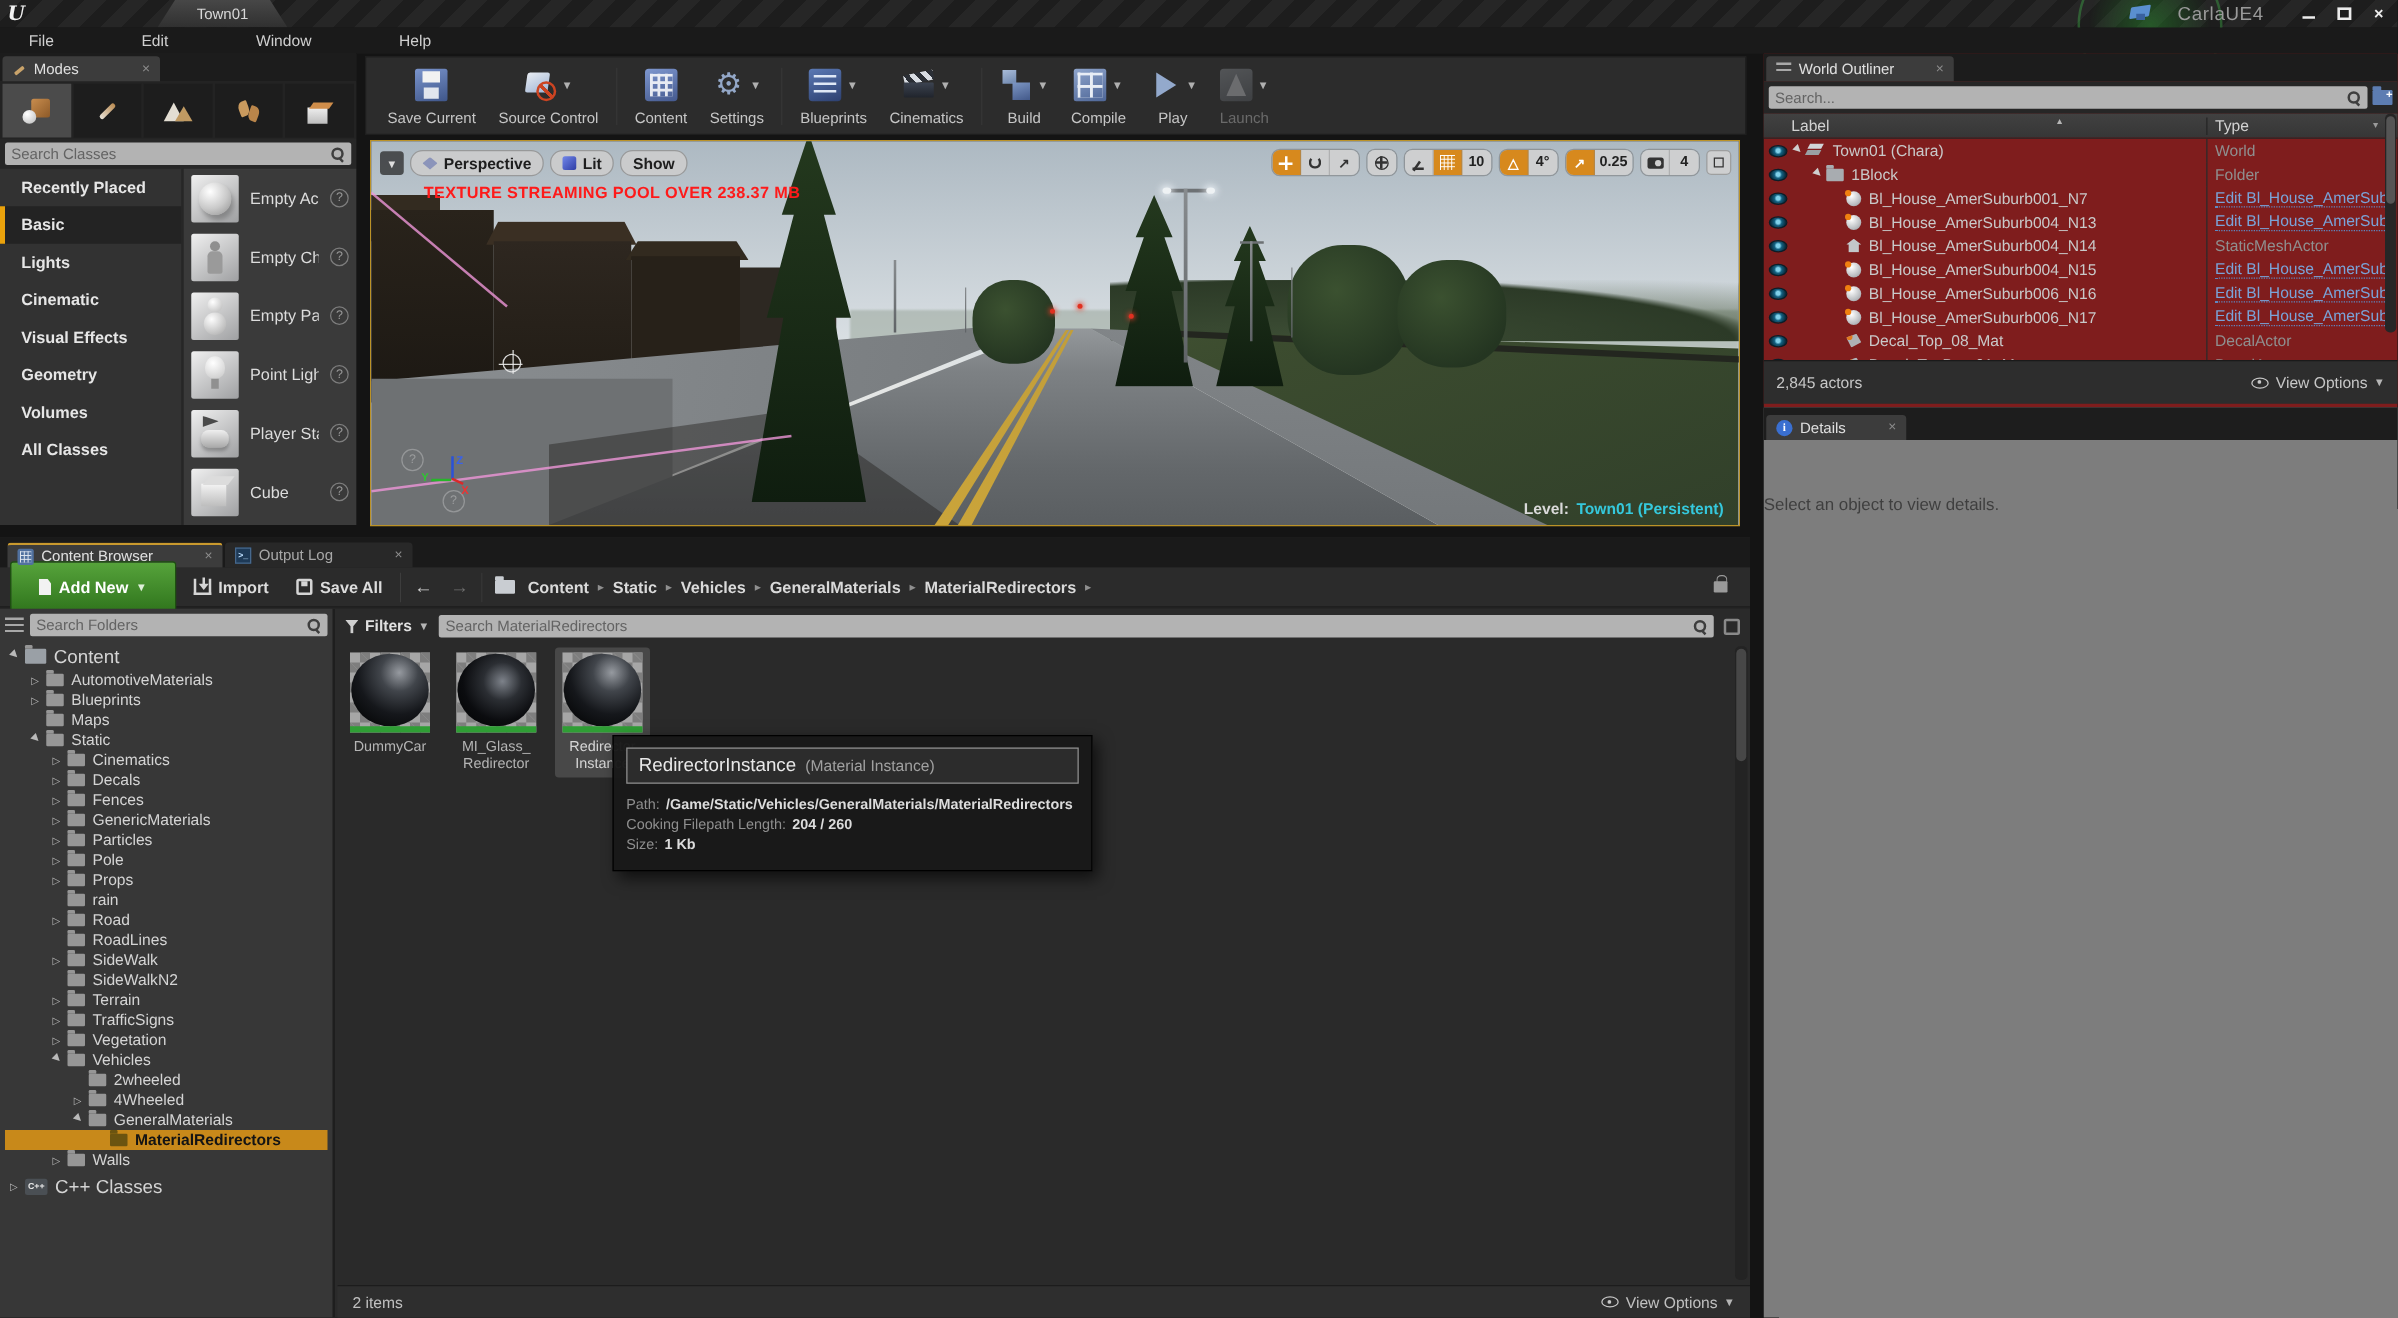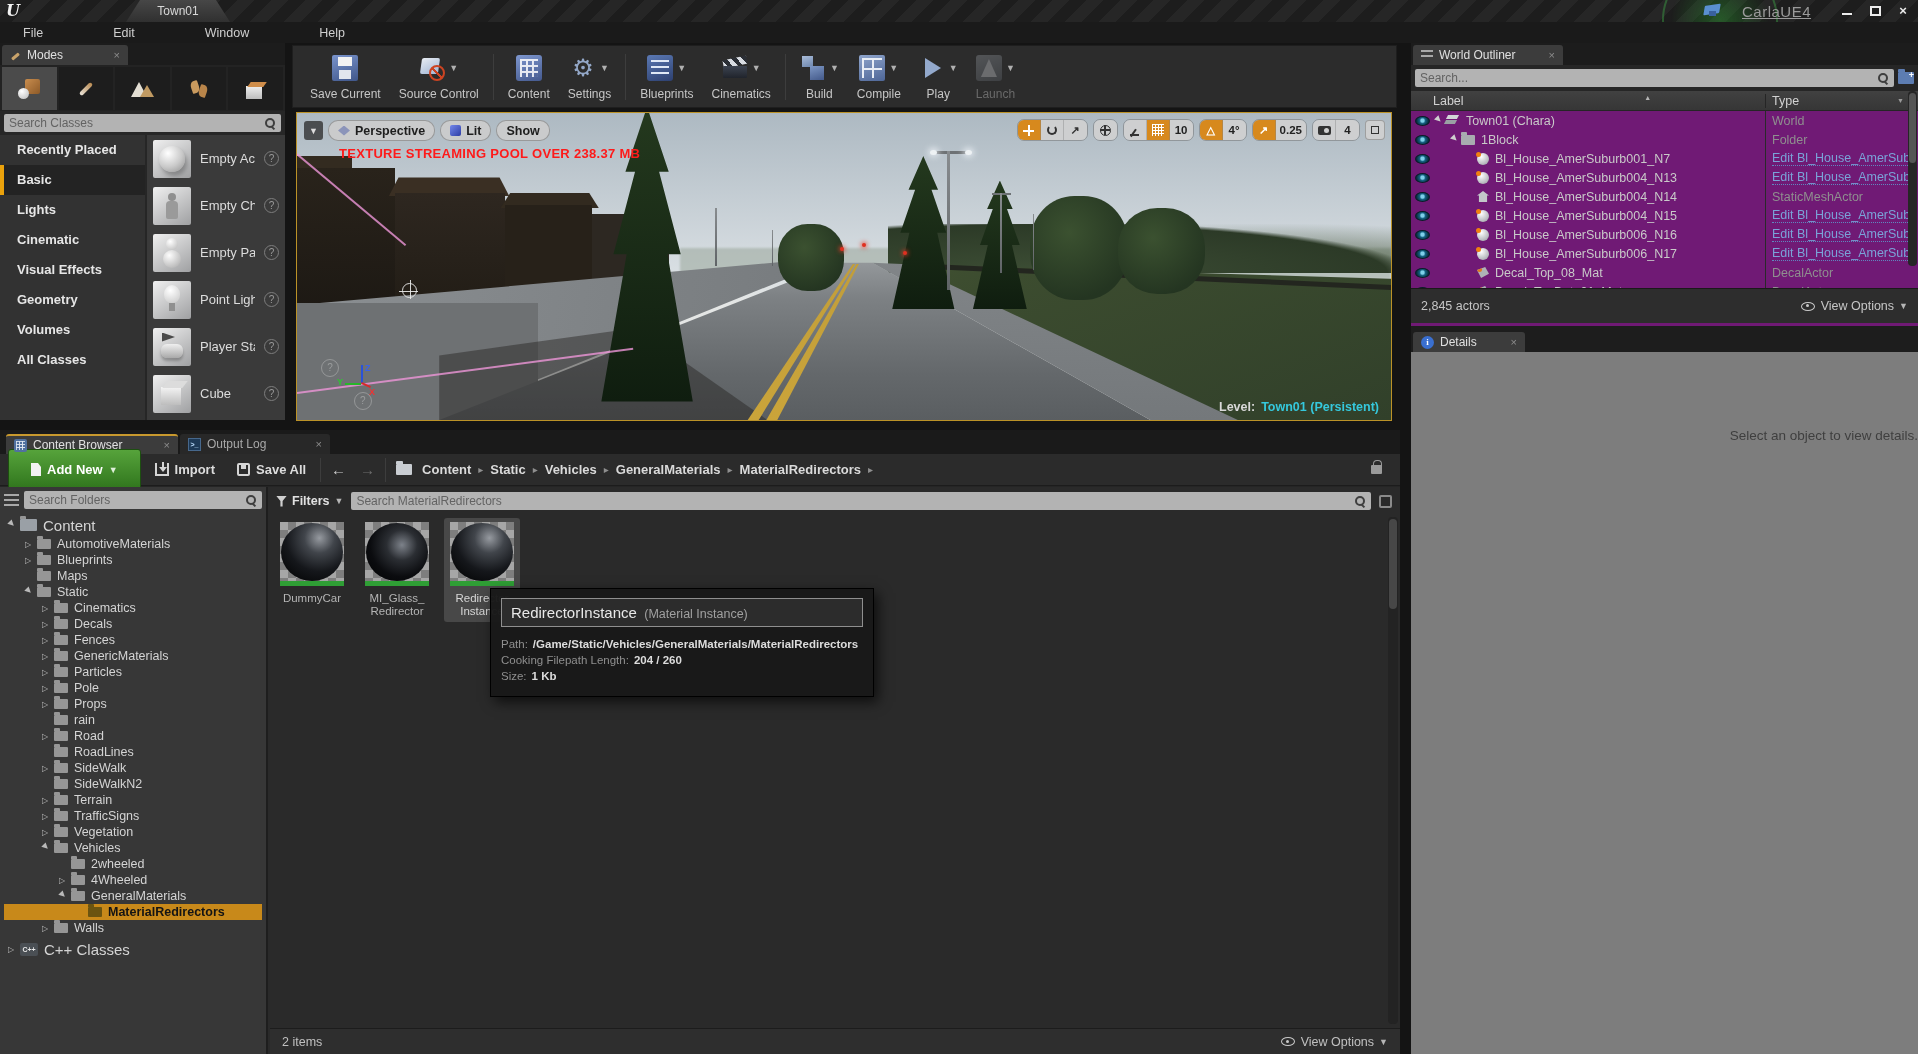--- a/index.html
+++ b/index.html
@@ -10,21 +10,21 @@
     background:repeating-linear-gradient(135deg,#262626 0 12px,#1d1d1d 12px 24px); }
   #ue-logo { position:absolute; left:6px; top:1px; color:#f2f2f2; font-family:"DejaVu Serif",serif;
     font-size:16px; font-weight:bold; font-style:italic; }
   #doc-tab { position:absolute; left:126px; top:0; width:104px; height:22px; background:linear-gradient(#474747,#303030);
     clip-path:polygon(14px 0,calc(100% - 14px) 0,100% 100%,0 100%); color:#d8d8d8; text-align:center; line-height:22px; }
   #glow { position:absolute; left:1662px; top:-38px; width:116px; height:116px; border-radius:50%;
     background:radial-gradient(circle,rgba(40,150,45,.45),rgba(40,150,45,0) 62%); border:2px solid rgba(70,200,80,.35); }
   #cap { position:absolute; left:1704px; top:4px; width:18px; height:12px; }
   #cap::before { content:""; position:absolute; left:0; top:1px; width:16px; height:9px; background:#5a8fd0; transform:rotate(-8deg) skewX(-18deg); border-radius:1px; }
   #cap::after { content:""; position:absolute; left:5px; top:7px; width:7px; height:5px; background:#39619e; }
-  #app-name { position:absolute; left:1742px; top:3px; font-size:15px; color:#9a9a9a; letter-spacing:.5px;text-decoration:underline; }
+  #app-name { position:absolute; left:1742px; top:3px; font-size:15px; color:#9a9a9a; letter-spacing:.5px; }
   .winbtn { position:absolute; top:2px; width:28px; height:17px; display:flex; align-items:center; justify-content:center; }
   #btn-min span { width:10px; height:2px; background:#ececec; margin-top:6px; }
   #btn-restore span { position:relative; width:11px; height:10px; }
   #btn-restore span::before { content:""; position:absolute; right:0; top:0; width:7px; height:6px; border:2px solid #ececec; }
   #btn-restore span::after { content:""; position:absolute; left:0; bottom:0; width:7px; height:6px; border:2px solid #ececec; background:#1d1d1d; }
   #btn-close { color:#ececec; font-size:13px; font-weight:bold; }
   
   #menubar { position:absolute; left:0; top:22px; width:1918px; height:21px; background:#1a1a1a; display:flex; align-items:center; padding-left:10px;gap:44px; }
   .menu-item { padding:0 13px; color:#cfcfcf; font-size:12.5px; }
   
@@ -209,21 +209,21 @@
      linear-gradient(90deg,#fff 1px,transparent 1px) 0 0/25% 100%; }
   .vt-angle { color:#fff; font-size:11px; font-weight:bold; }
   .vt-arrow { color:#fff; font-size:11px; font-weight:bold; }
   .vt-cam { position:relative; width:13px; height:9px; background:#333; border-radius:2px; }
   .vt-cam::before { content:""; position:absolute; right:2px; top:2px; width:5px; height:5px; border-radius:50%; background:#cfcfcf; }
   .vt-max { width:20px; height:20px; background:rgba(208,208,208,.92); border-radius:4px; border:1px solid rgba(110,110,110,.5); position:relative; }
   .vt-max::before { content:""; position:absolute; inset:5px; border:1.5px solid #333; }
   #vp-level { position:absolute; right:12px; bottom:6px; font-size:12.5px; font-weight:bold; }
   #vp-level .ll { color:#d9d9d9; } #vp-level .lv { color:#35c8dc; margin-left:6px; }
   
-  #outliner { position:absolute; left:1411px; top:43px; width:507px; height:283px; background:#701a75; }
+  #outliner { position:absolute; left:1411px; top:43px; width:507px; height:283px; background:#7f1d1d; }
   #ol-search-row { height:26px; background:#262626; padding:4px; display:flex; gap:4px; align-items:center; }
   #ol-search-row .searchbox { flex:1; }
   .newfolder-ic { width:16px; height:12px; background:#5d7db2; border-radius:1px; position:relative; flex:none; }
   .newfolder-ic::before { content:""; position:absolute; left:0; top:-3px; width:7px; height:3px; background:#5d7db2; border-radius:1px 1px 0 0; }
   .newfolder-ic::after { content:"+"; position:absolute; right:0px; top:-2px; color:#fff; font-size:9px; font-weight:bold; }
   #ol-header { height:20px; background:linear-gradient(#414141,#363636); border-bottom:1px solid #252525; display:flex; align-items:center; font-size:12.5px; color:#d2d2d2; position:relative; }
   #ol-header .hl { padding-left:22px; flex:1; }
   #ol-header .sort { position:absolute; left:46%; top:3px; font-size:7px; color:#b5b5b5; }
   #ol-header .ht { width:153px; border-left:1px solid #252525; padding-left:6px; display:flex; align-items:center; }
   #ol-header .fil { margin-left:auto; margin-right:14px; font-size:7px; color:#9a9a9a; }
@@ -250,21 +250,21 @@
   #ol-footer .spacer, #cb-bottom .spacer { flex:1; }
   .vo-eye { width:14px; height:9px; border:1.5px solid #c9c9c9; border-radius:50%; position:relative; margin-right:6px; flex:none; }
   .vo-eye::before { content:""; position:absolute; left:4px; top:1.5px; width:3px; height:3px; border-radius:50%; background:#c9c9c9; }
   .vo-caret { font-size:9px; color:#b5b5b5; margin-left:5px; }
   #ol-scroll { position:absolute; right:1px; top:48px; width:9px; height:175px; background:#262626; border-radius:4px; }
   #ol-scroll::before { content:""; position:absolute; left:1px; right:1px; top:2px; height:70px; background:#555; border-radius:4px; }
   
   #details { position:absolute; left:1411px; top:326px; width:507px; height:728px; background:#7d7d7d; }
   #details .tabbar { background:#1d1d1d; height:26px; }
   .info-ic { width:13px; height:13px; border-radius:50%; background:#3a6fd0; color:#fff; font-size:9px; font-weight:bold; font-family:"Liberation Serif",serif; display:flex; align-items:center; justify-content:center; }
-  #details-msg { margin-top:76px; text-align:right; color:#3f3f3f; font-size:13.5px; }
+  #details-msg { margin-top:44px; text-align:left; color:#3f3f3f; font-size:13.5px; }
   
   #cbrowser { position:absolute; left:0; top:430px; width:1400px; height:624px; background:#252525; }
   #cb-tabs { height:24px; background:#1a1a1a; display:flex; align-items:flex-end; padding-left:6px; gap:2px; }
   #cb-tabs .ptab.active-cb { border-top:2px solid #c9992e; }
   .cbgrid-ic { width:13px; height:13px; border-radius:2px; background:#51719f; position:relative; }
   .cbgrid-ic::before { content:""; position:absolute; inset:2px; background:
      linear-gradient(#dfe6ef 1px,transparent 1px) 0 0/100% 34%,
      linear-gradient(90deg,#dfe6ef 1px,transparent 1px) 0 0/34% 100%; }
   .log-ic { width:13px; height:13px; background:#1e3a57; border:1px solid #47688c; color:#bfe0ff; font-size:7px; font-weight:bold; display:flex; align-items:center; justify-content:center; }
   #cb-toolbar { height:32px; background:#2b2b2b; border-bottom:1px solid #1c1c1c; display:flex; align-items:center; padding:0 8px; gap:6px; }

